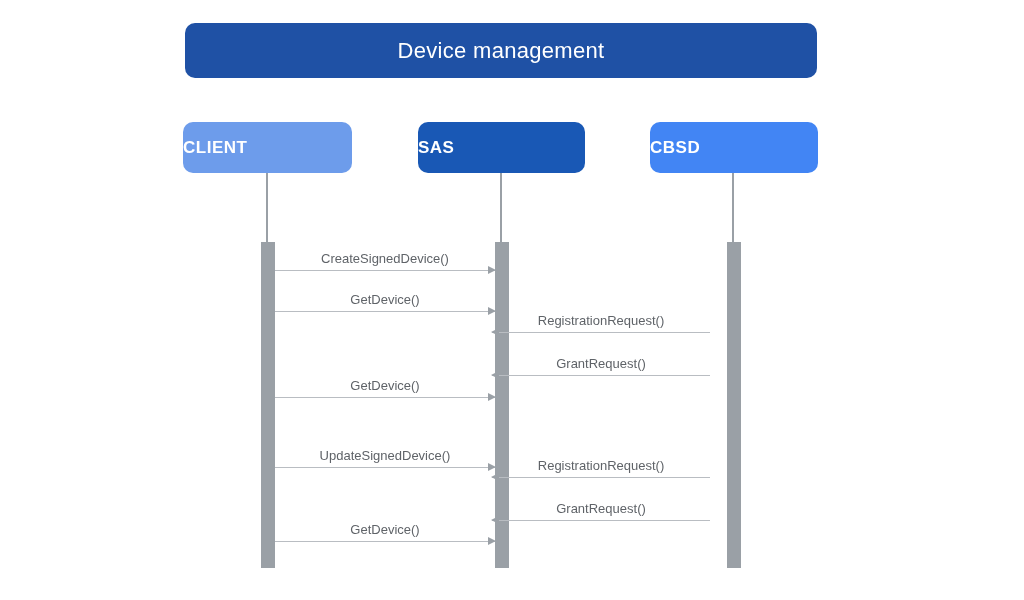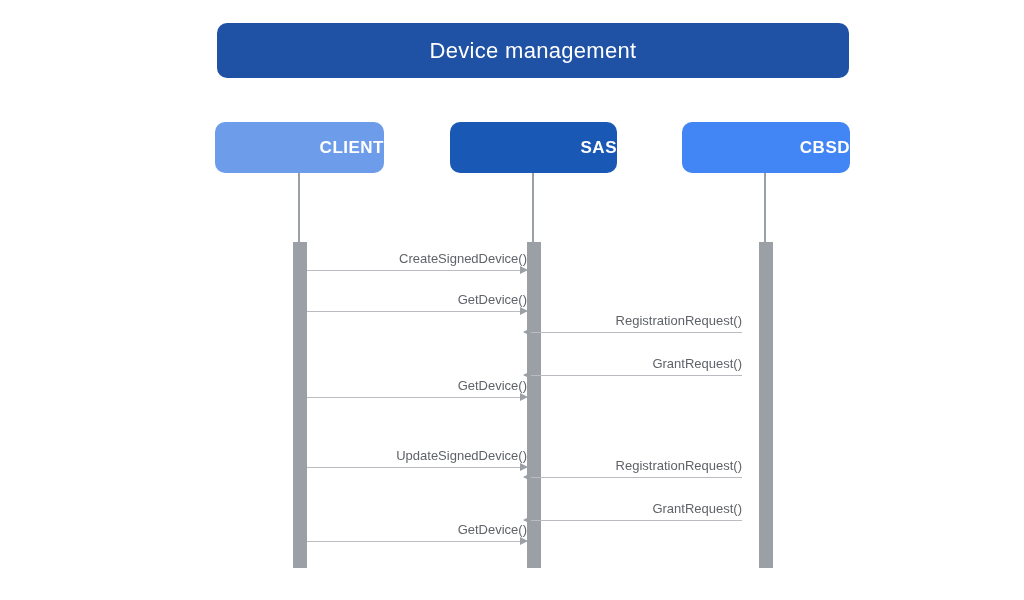--- a/index.html
+++ b/index.html
@@ -12,35 +12,34 @@
     --label-gray:#5f6368;
     --text-white:#ffffff;
   }
   html,body{margin:0;padding:0;background:#ffffff;}
   .canvas{
     position:relative;
     width:897px;height:600px;
     background:#ffffff;
     font-family:"Liberation Sans", sans-serif;
     overflow:hidden;
-    margin-left:32px;
   }
   .title-banner{
     position:absolute;left:185px;top:23px;width:632px;height:55px;
     background:var(--title-bg);
     border-radius:10px;
     display:flex;align-items:center;justify-content:center;
     color:var(--text-white);
     font-size:22px;
     letter-spacing:0.3px;
   }
   .actor{
     position:absolute;top:122px;height:51px;
     border-radius:10px;
-    display:flex;align-items:center;justify-content:flex-end;
+    display:flex;align-items:center;justify-content:flex-start;
     color:var(--text-white);
     font-size:17px;font-weight:bold;letter-spacing:0.5px;
   }
   .actor.client{left:183px;width:169px;background:var(--client-bg);}
   .actor.sas{left:418px;width:167px;background:var(--sas-bg);}
   .actor.cbsd{left:650px;width:168px;background:var(--cbsd-bg);}
   .lifeline{
     position:absolute;top:173px;height:69px;width:2px;
     background:var(--lifeline-gray);
   }
@@ -56,21 +55,21 @@
   .activation.cbsd{left:727px;}
   .msg{
     position:absolute;
     display:flex;flex-direction:column;
   }
   .msg.right{left:275px;width:220px;}
   .msg.left{left:492px;width:218px;}
   .msg-label{
     font-size:13px;line-height:16px;
     color:var(--label-gray);
-    text-align:right;
+    text-align:center;
     white-space:nowrap;
   }
   .msg-line{
     position:relative;
     margin-top:3px;
     height:0;
     border-top:1.5px solid var(--arrow-gray);
   }
   .msg.right .msg-line::after{
     content:"";position:absolute;right:-1px;top:-5.5px;

